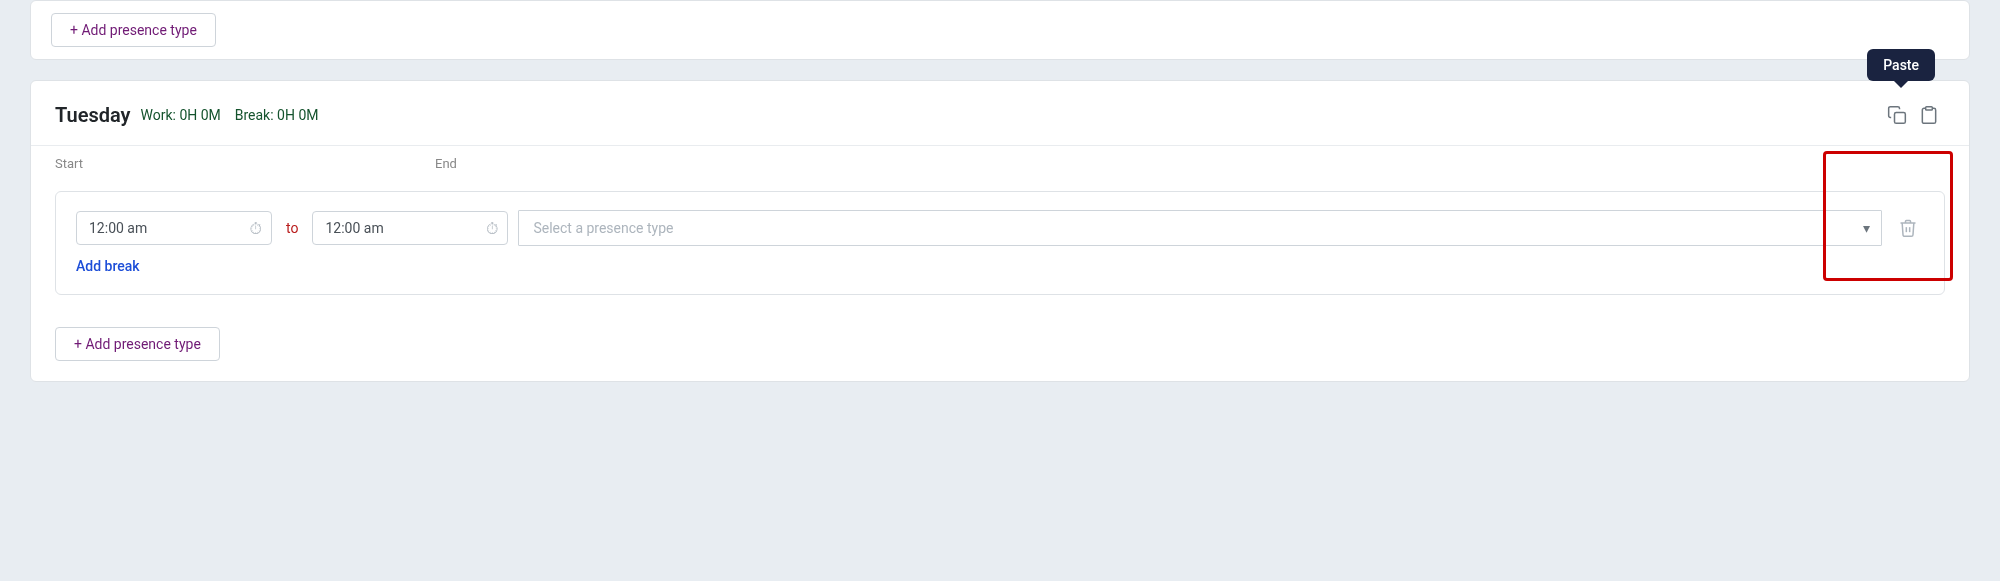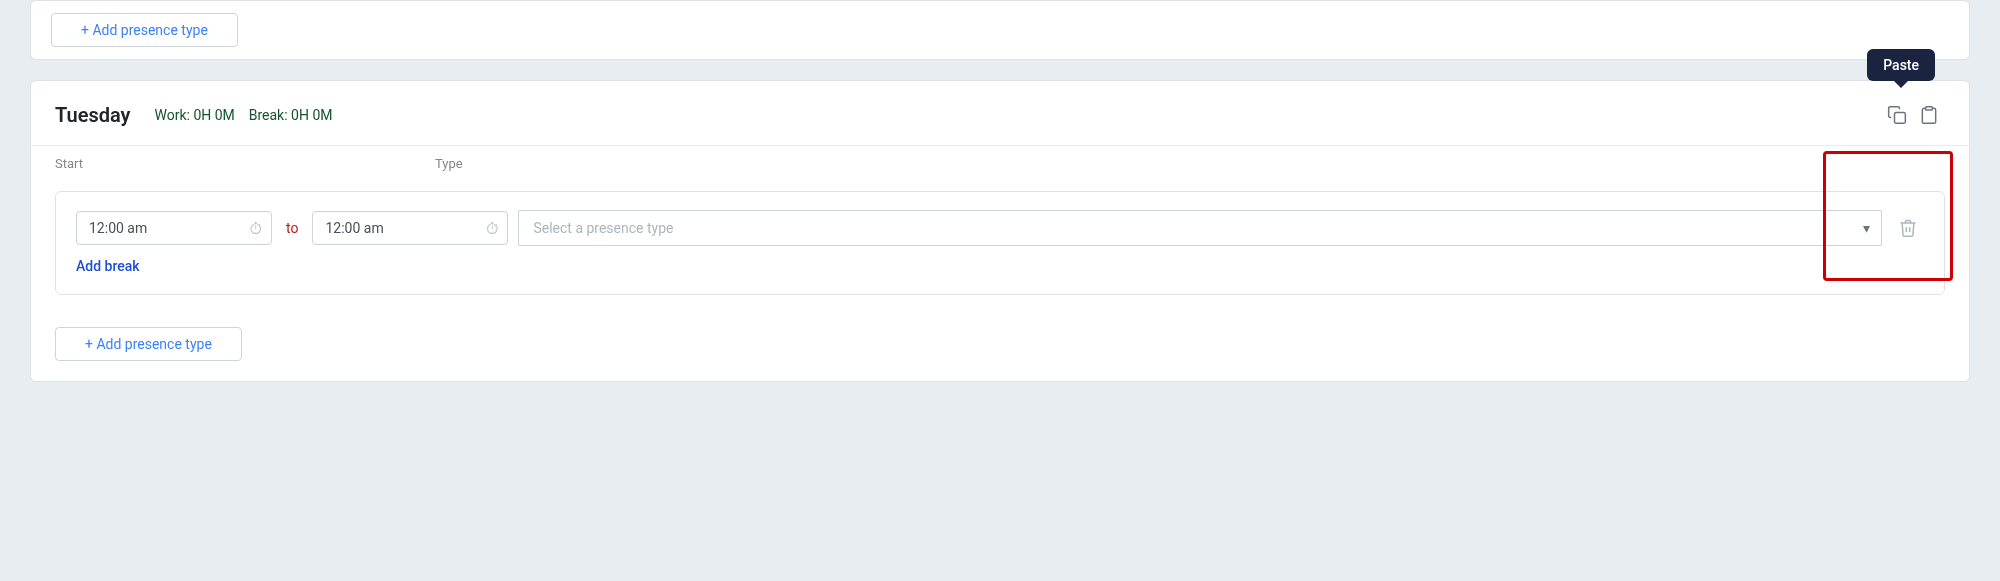--- a/index.html
+++ b/index.html
@@ -34,23 +34,23 @@
     .add-presence-top {
       padding: 12px 20px;
       display: flex;
       align-items: center;
     }
 
     .add-presence-btn {
       background: transparent;
       border: 1px solid #ced4da;
       border-radius: 4px;
-      color: #3b82f6;
-      font-size: 14px;
-      padding: 8px 29px;
+      color: #701a75;
+      font-size: 14px;
+      padding: 8px 18px;
       cursor: pointer;
       display: inline-flex;
       align-items: center;
       gap: 6px;
       justify-content: flex-end;
     }
 
     .tuesday-card {
       background: #ffffff;
       border-radius: 6px;
@@ -66,21 +66,21 @@
       justify-content: space-between;
       border-bottom: 1px solid #e9ecef;
     }
 
     .tuesday-title {
       font-size: 20px;
       font-weight: 600;
       color: #212529;
       display: flex;
       align-items: center;
-      gap: 24px;
+      gap: 10px;
     }
 
     .tuesday-meta {
       font-size: 14px;
       font-weight: 400;
       color: #14532d;
     }
 
     .header-actions {
       display: flex;
@@ -306,21 +306,21 @@
             <rect x="8" y="2" width="8" height="4" rx="1" ry="1"></rect>
           </svg>
         </button>
 
         <div class="highlight-box"></div>
       </div>
     </div>
 
     <div class="column-headers">
       <span class="col-label">Start</span>
-      <span class="col-label">Type</span>
+      <span class="col-label">End</span>
     </div>
 
     <div class="time-row-container">
       <div class="time-row-card">
         <div class="time-inputs-row">
 
           <div class="time-input-wrapper">
             <input type="text" class="time-input" value="12:00 am" readonly="" style="">
             <span class="clock-icon">⏱</span>
           </div>

